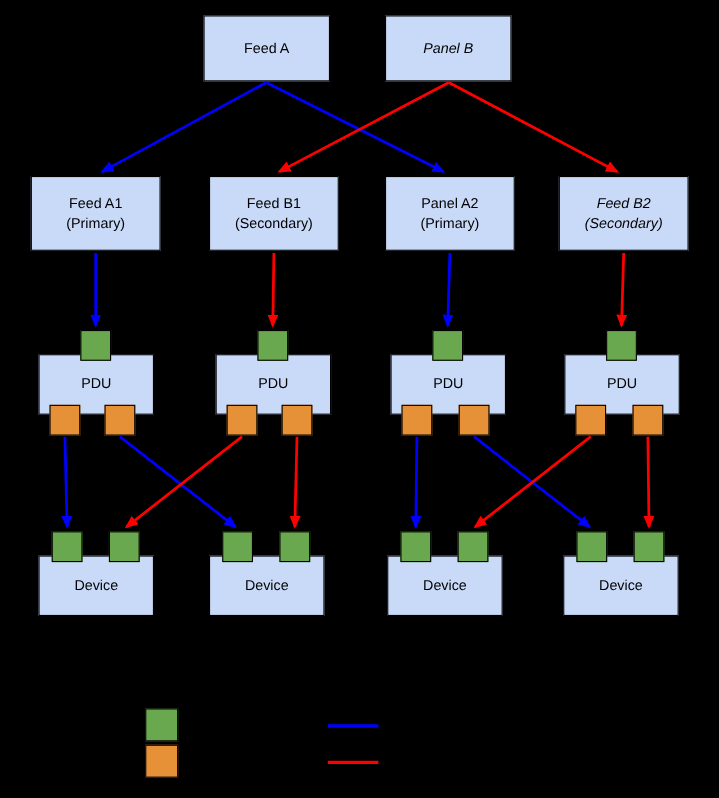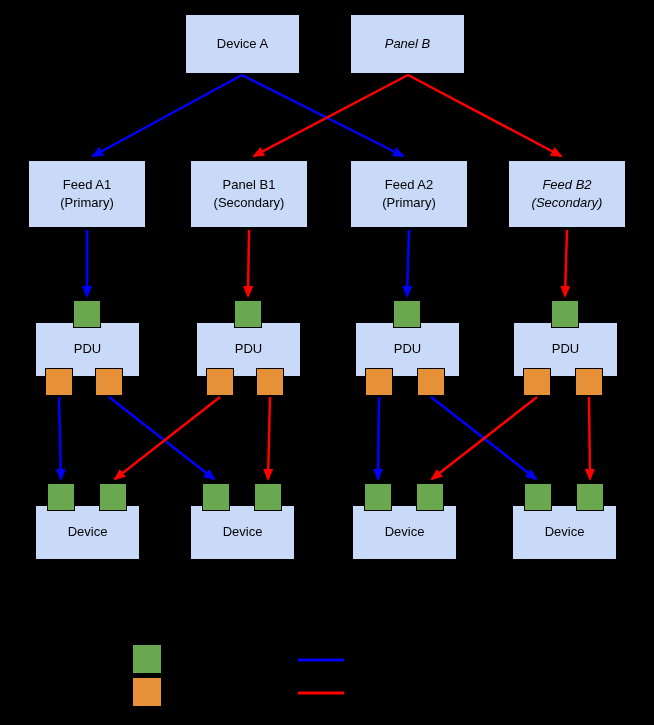--- a/index.html
+++ b/index.html
@@ -53,36 +53,36 @@
     z-index: 3;
     pointer-events: none;
   }
 </style>
 </head>
 <body>
 
 <div class="canvas">
 
   <div class="box" style="left:185px; top:14px; width:115px; height:60px;">
-    <span>Device A</span>
+    <span>Feed A</span>
   </div>
   <div class="box" style="left:350px; top:14px; width:115px; height:60px;font-style:italic;">
     <span>Panel B</span>
   </div>
 
   <div class="box" style="left:28px; top:160px; width:118px; height:68px;">
     <span>Feed A1</span>
     <span>(Primary)</span>
   </div>
   <div class="box" style="left:190px; top:160px; width:118px; height:68px;">
-    <span>Panel B1</span>
+    <span>Feed B1</span>
     <span>(Secondary)</span>
   </div>
   <div class="box" style="left:350px; top:160px; width:118px; height:68px;">
-    <span>Feed A2</span>
+    <span>Panel A2</span>
     <span>(Primary)</span>
   </div>
   <div class="box" style="left:508px; top:160px; width:118px; height:68px;font-style:italic;">
     <span>Feed B2</span>
     <span>(Secondary)</span>
   </div>
 
   <div class="box" style="left:35px; top:322px; width:105px; height:55px;">
     <span>PDU</span>
   </div>

